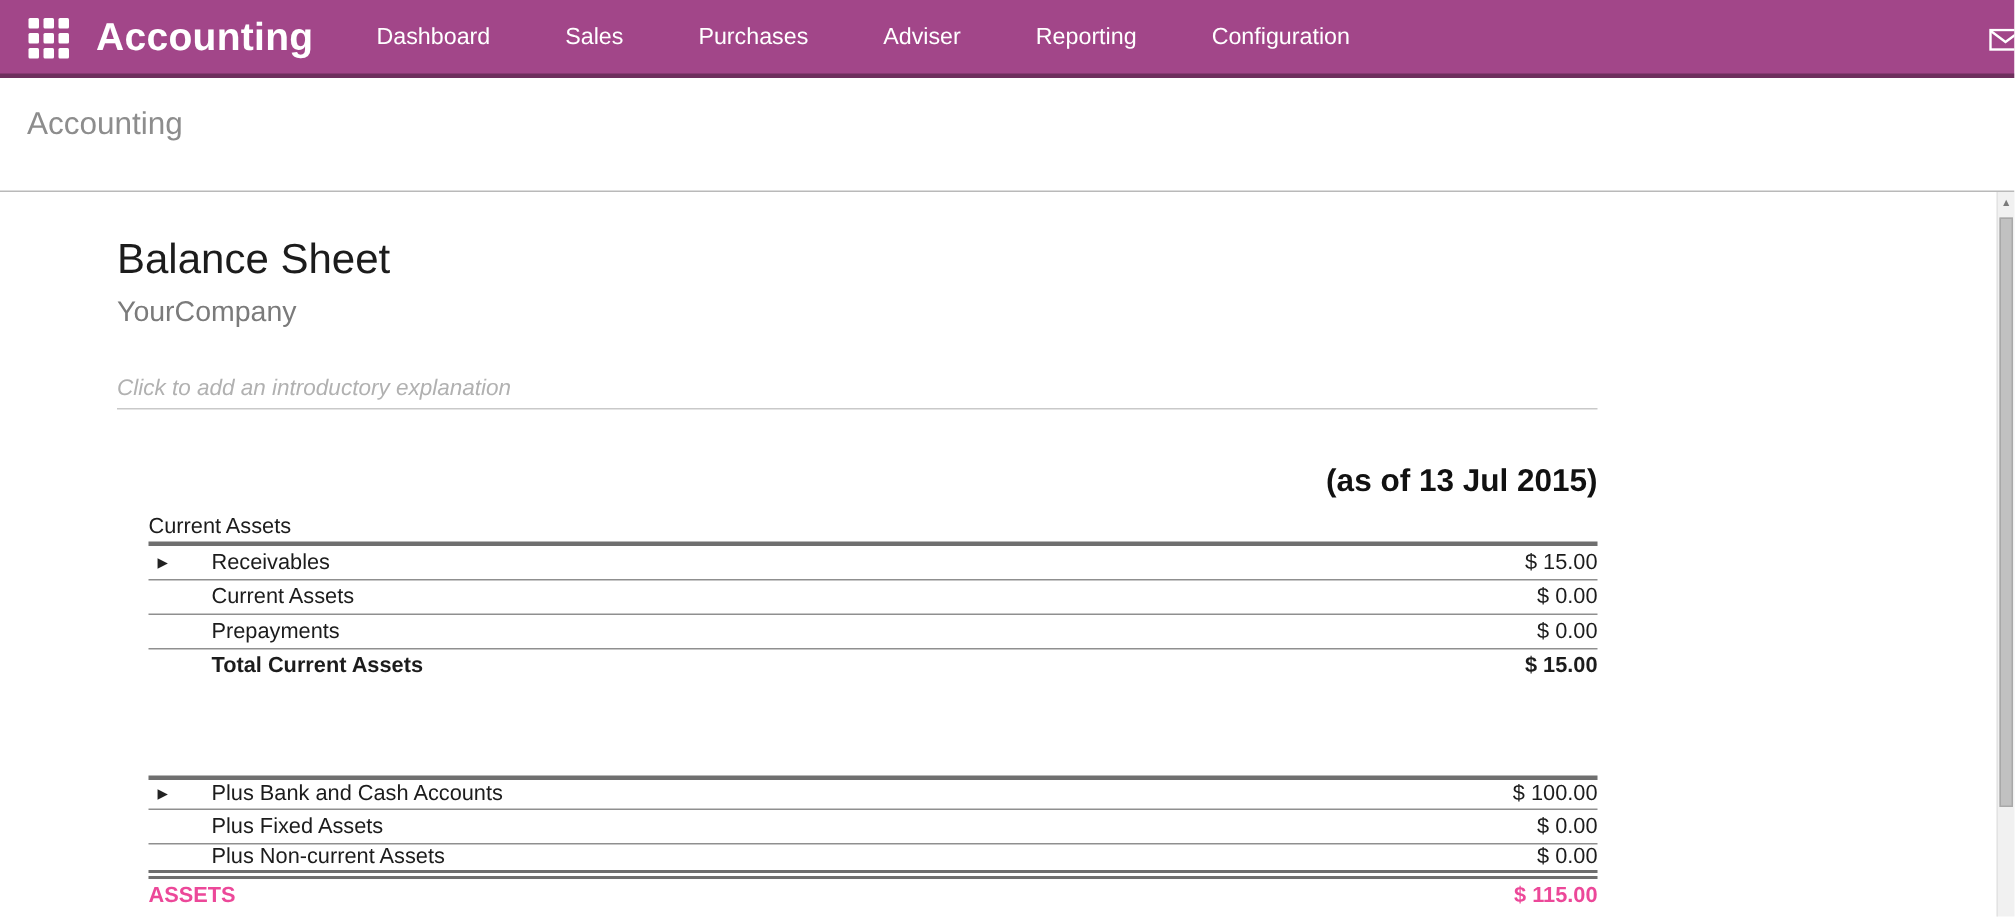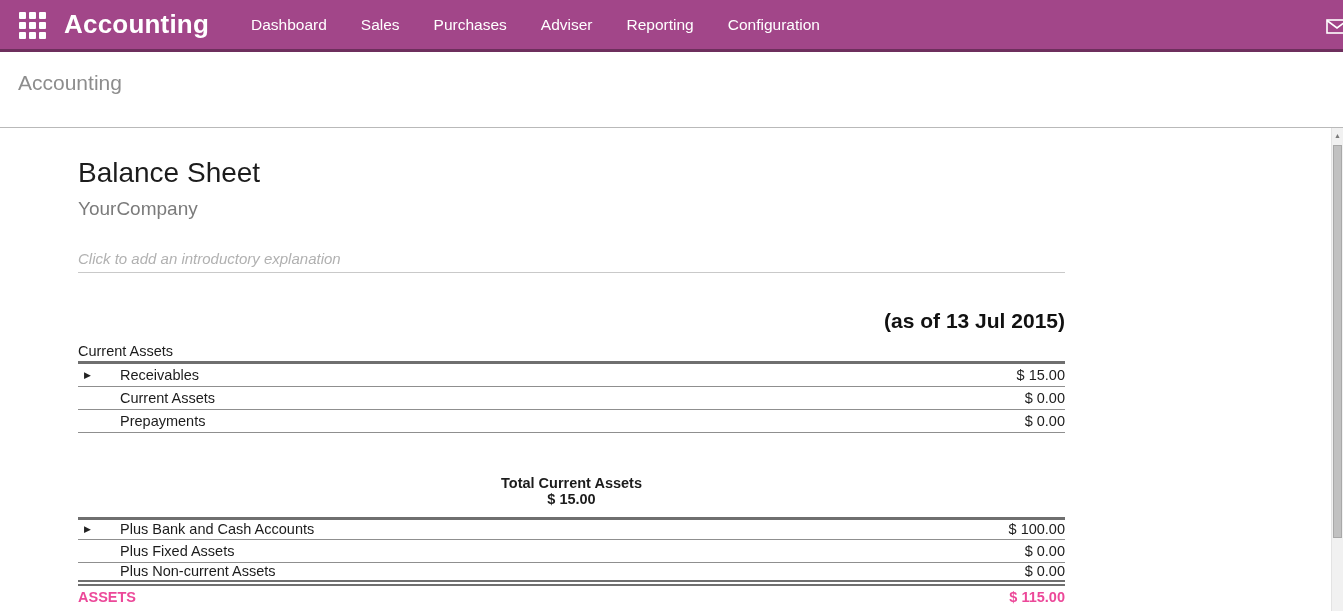--- a/index.html
+++ b/index.html
@@ -35,21 +35,21 @@
     color: #ffffff;
     font-size: 26px;
     font-weight: bold;
     margin-left: 18px;
     letter-spacing: 0.2px;
     margin-top: -3px;
   }
   .topmenu {
     display: flex;
     margin-left: 42px;
-    gap: 34px;
+    gap: 50px;
     margin-top: -2px;
   }
   .topmenu .item {
     color: #ffffff;
     font-size: 15.5px;
     cursor: pointer;
     white-space: nowrap;
   }
   .mail-icon {
     position: absolute;
@@ -108,36 +108,37 @@
     color: #111111;
     padding: 3px 0 8px 0;
     text-align: right;
   }
   .trow {
     display: flex;
     align-items: center;
     height: 23px;
     font-size: 14.5px;
     color: #1c1c1c;
+    margin-left: 21px;
   }
   .arrowcell {
     width: 42px;
     flex: 0 0 42px;
     padding-left: 6px;
     font-size: 9px;
     color: #222222;
     cursor: pointer;
   }
   .rlabel { flex: 1; white-space: nowrap; }
   .rvalue { text-align: right; white-space: nowrap; }
   .b-thin   { border-bottom: 1px solid #8f8f8f; }
   .b-thick  { border-bottom: 3px solid #6f6f6f; }
   .b-double { border-bottom: 6px double #6f6f6f; }
   .t-thick  { border-top: 3px solid #6f6f6f; }
-  .bold { font-weight: bold; flex-direction: column; }
+  .bold { font-weight: bold; }
   .total-row { font-weight: bold; color: #ec4899; }
   .spacer-row { height: 61px; }
 
   
   .vscroll {
     position: absolute;
     right: 0; top: 128px; bottom: 0;
     width: 12px;
     background: #f1f1f1;
     border-left: 1px solid #e3e3e3;

